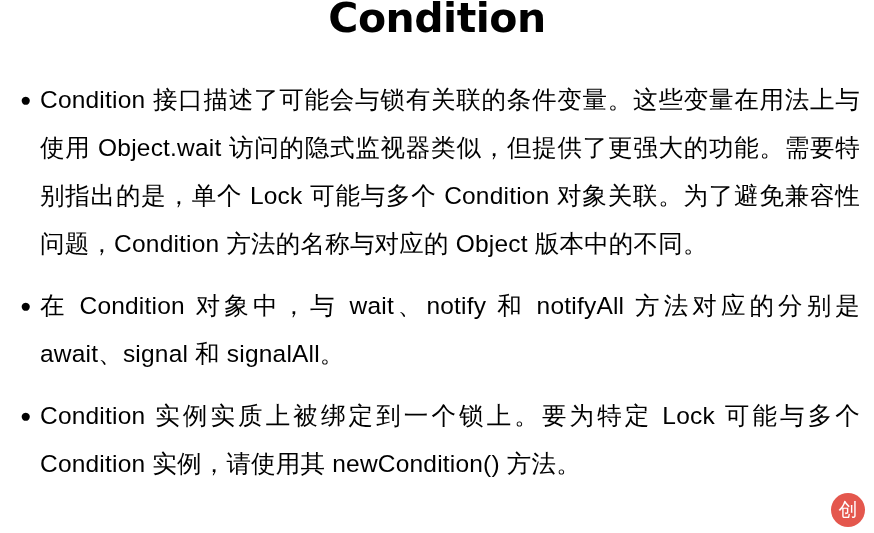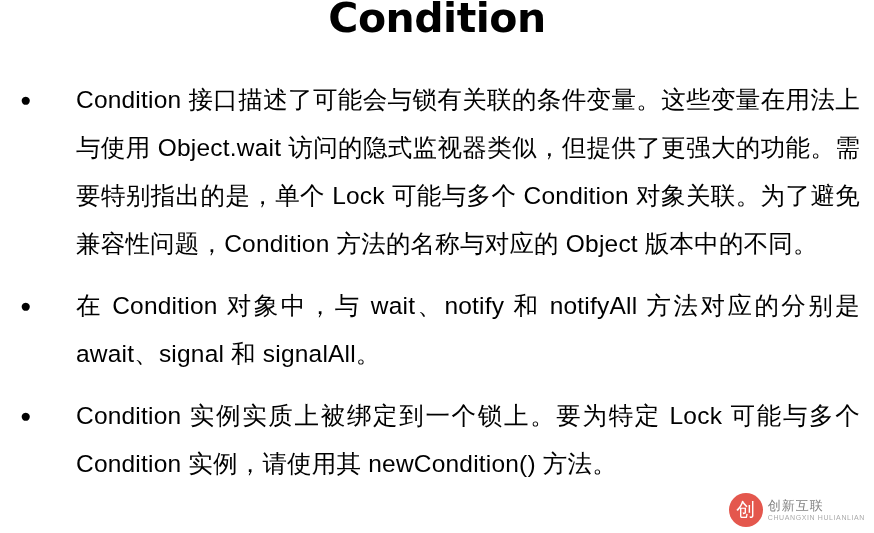--- a/index.html
+++ b/index.html
@@ -64,21 +64,20 @@
     box-sizing: border-box;
   }
   .bullet-text {
     flex: 1 1 auto;
     font-size: 24.5px;
     line-height: 48px;
     color: #000000;
     font-family: "Liberation Sans", sans-serif;
     text-align: justify;
     letter-spacing: 0.2px;
-    margin-left: 36px;
   }
   .watermark {
     position: absolute;
     right: 8px;
     bottom: 6px;
     display: flex;
     align-items: center;
     opacity: 0.85;
   }
   .wm-logo {
@@ -133,19 +132,15 @@
 
     <div class="bullet-row">
       <span class="bullet-dot">●</span>
       <span class="bullet-text">Condition 实例实质上被绑定到一个锁上。要为特定 Lock 可能与多个 Condition 实例，请使用其 newCondition() 方法。</span>
     </div>
 
   </div>
 
   <div class="watermark">
     <div class="wm-logo">创</div>
-    <div class="wm-texts">
-      <div class="wm-cn">创新互联</div>
-      <div class="wm-en">CHUANGXIN HULIANLIAN</div>
-    </div>
   </div>
 
 </div>
 
 </body></html>

